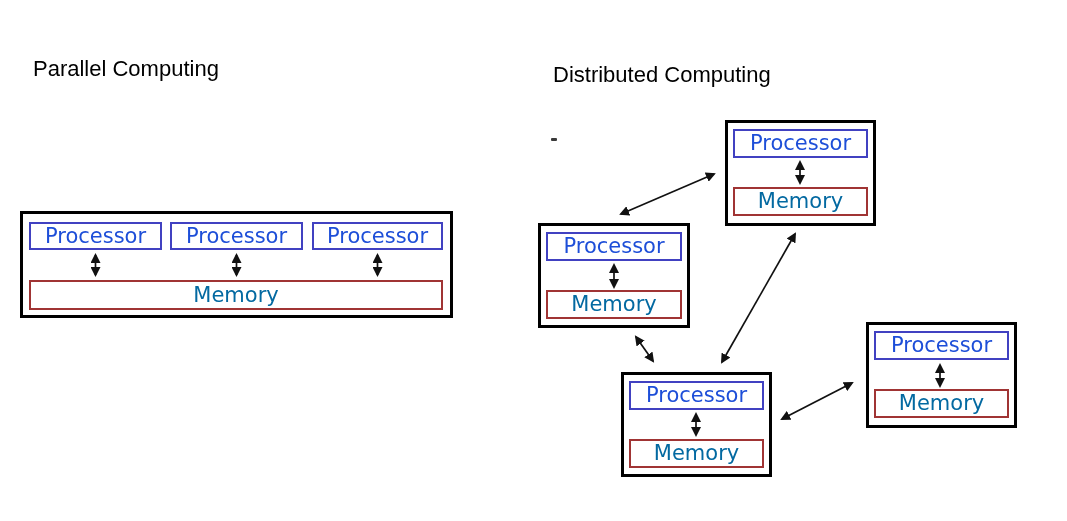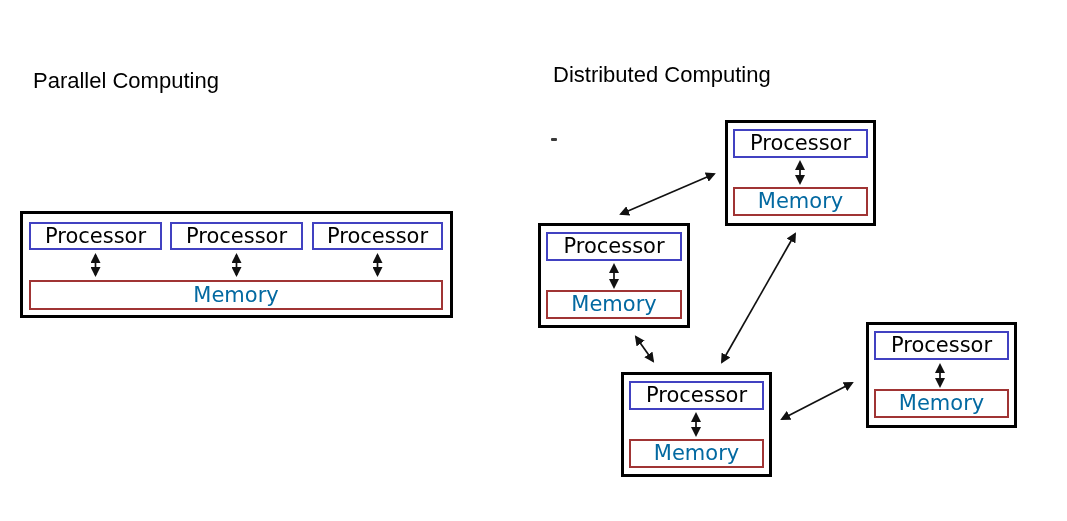--- a/index.html
+++ b/index.html
@@ -34,21 +34,21 @@
   .pbox, .mbox {
     position: absolute;
     display: flex;
     align-items: center;
     justify-content: center;
     font-size: 21px;
     line-height: 1;
     background: #ffffff;
     white-space: nowrap;
   }
-  .pbox { border: 2px solid #4141c1; color: #000000; }
+  .pbox { border: 2px solid #4141c1; color: #1d4ed8; }
   .mbox { border: 2px solid #a03434; color: #0369a1; }
 
   
   .node .pbox { left: 5px; top: 6px;  width: calc(100% - 10px); height: 29px; }
   .node .mbox { left: 5px; top: 64px; width: calc(100% - 10px); height: 29px; }
 
   .arrows-layer {
     position: absolute;
     left: 0; top: 0;
     width: 1067px; height: 521px;
@@ -61,21 +61,21 @@
     width: 6px; height: 3px;
     background: #3a3a3a;
     border-radius: 1px;
   }
 </style>
 </head>
 <body>
 
 <div class="canvas">
 
-  <div class="title" style="left:33px; top:68px;">Parallel Computing</div>
+  <div class="title" style="left:33px; top:56px;">Parallel Computing</div>
   <div class="title" style="left:553px; top:62px;">Distributed Computing</div>
 
   <div class="stray-mark"></div>
 
   <div class="frame" style="left:20px; top:211px; width:433px; height:107px;">
     <div class="pbox" style="left:6px; top:8px; width:133px; height:28px;">
       <span>Processor</span>
     </div>
     <div class="pbox" style="left:147px; top:8px; width:133px; height:28px;">
       <span>Processor</span>

